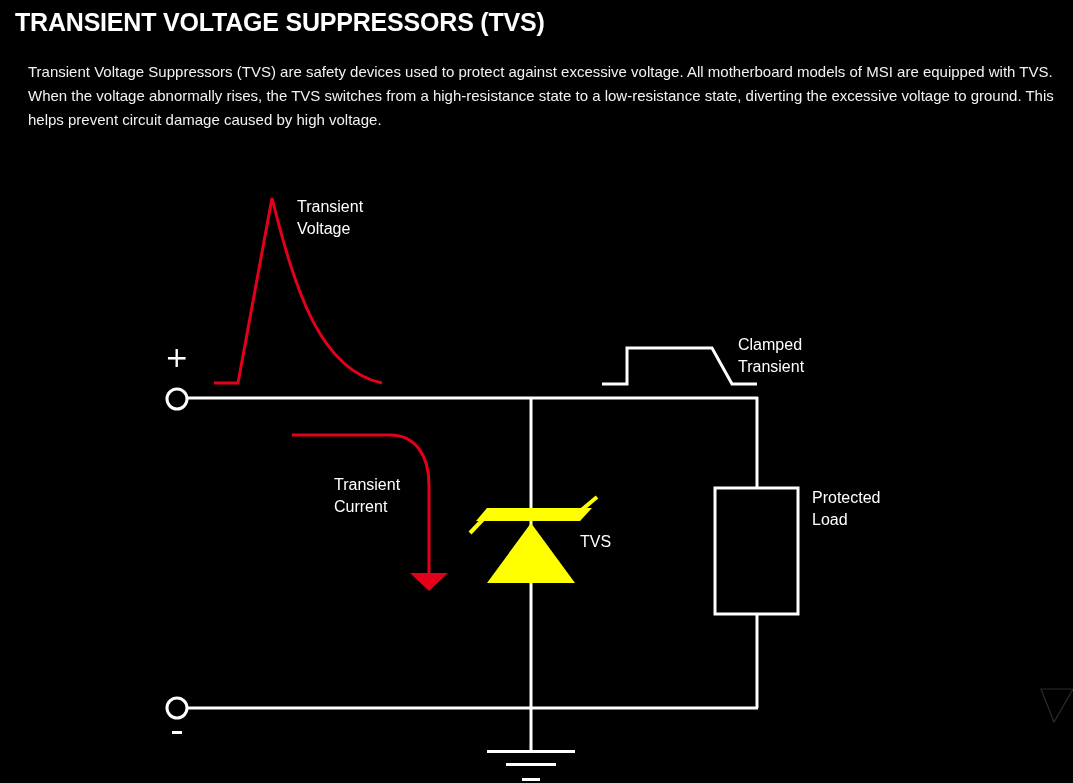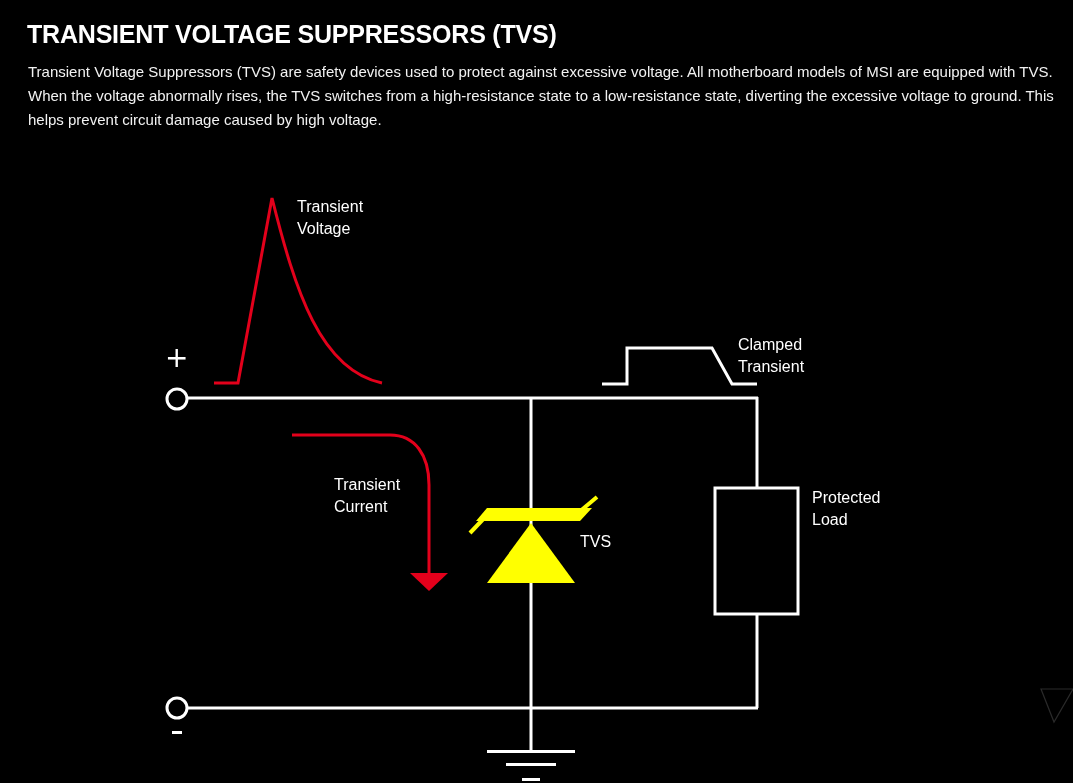--- a/index.html
+++ b/index.html
@@ -1,17 +1,17 @@
 <!DOCTYPE html>
 <html><head>
 <meta charset="utf-8">
 <style>
   html, body { margin:0; padding:0; background:#000; }
   body { width:1073px; height:783px; position:relative; overflow:hidden; font-family:"Liberation Sans", "DejaVu Sans", sans-serif; color:#fff; }
-  .title { position:absolute; left:15px; top:8px; font-size:25px; font-weight:bold; letter-spacing:-0.2px; margin:12px; }
+  .title { position:absolute; left:15px; top:8px; font-size:25px; font-weight:bold; letter-spacing:-0.2px; margin:0; }
   .desc { position:absolute; left:15px; top:47px; width:1050px; font-size:15px; line-height:24px; margin:13px; color:#f2f2f2; }
   svg.diagram { position:absolute; left:0; top:0; }
   .lbl { font-family:"Liberation Sans", "DejaVu Sans", sans-serif; font-size:16px; fill:#fff; }
   .sign { font-family:"DejaVu Sans", sans-serif; fill:#fff; }
   .scroll-btn { position:absolute; left:1040px; top:688px; width:34px; height:36px; cursor:pointer; }
 </style>
 </head>
 <body>
 
 <h1 class="title">TRANSIENT VOLTAGE SUPPRESSORS (TVS)</h1>

